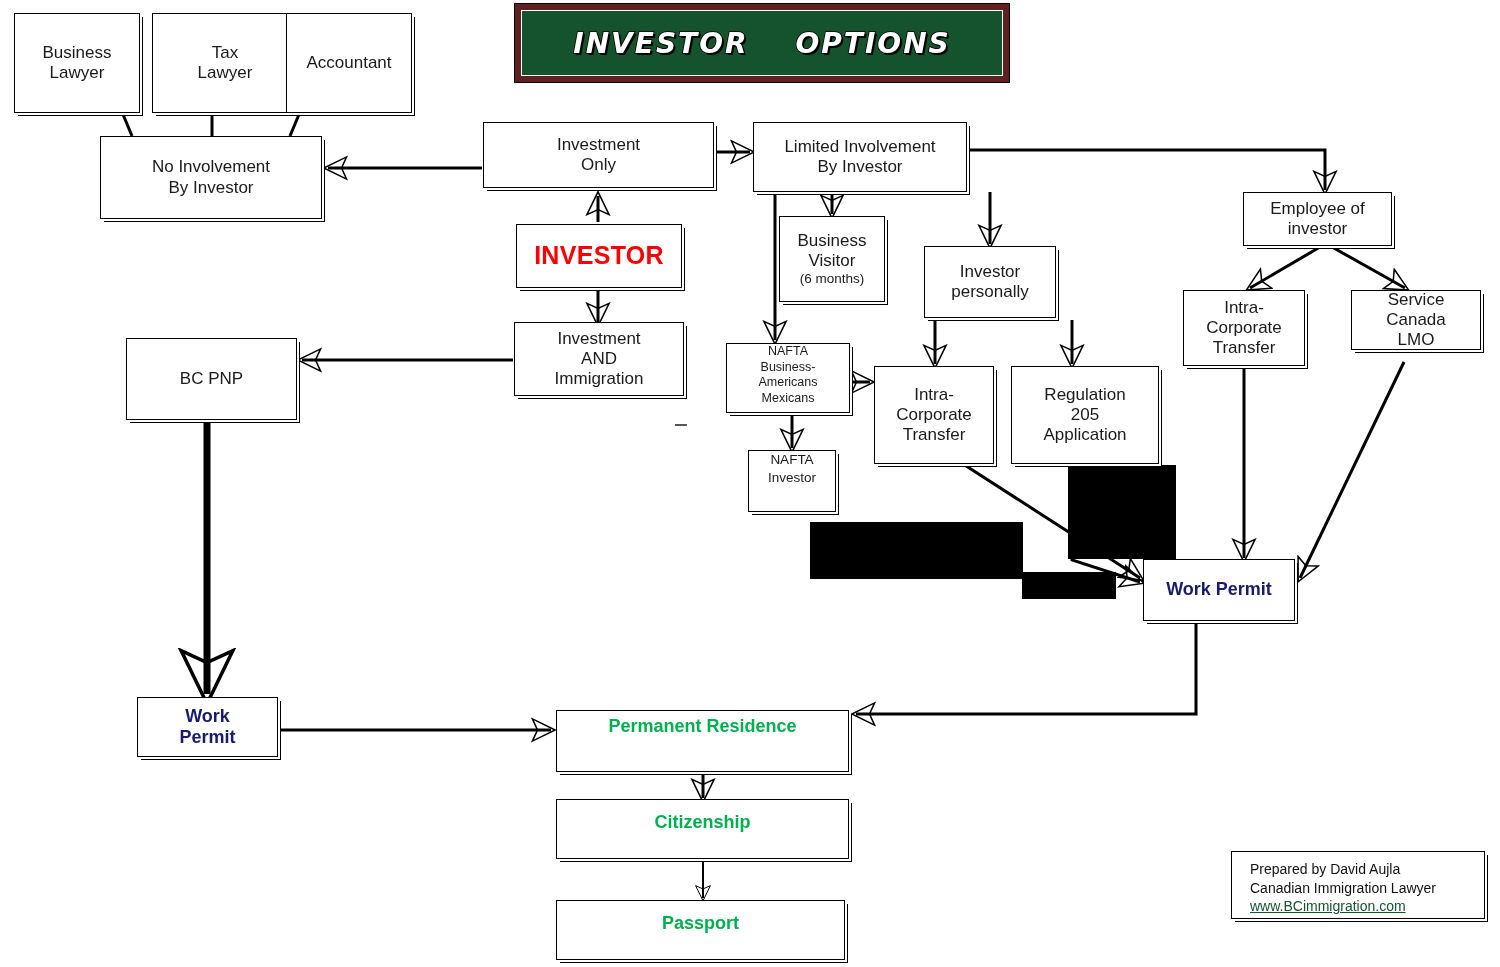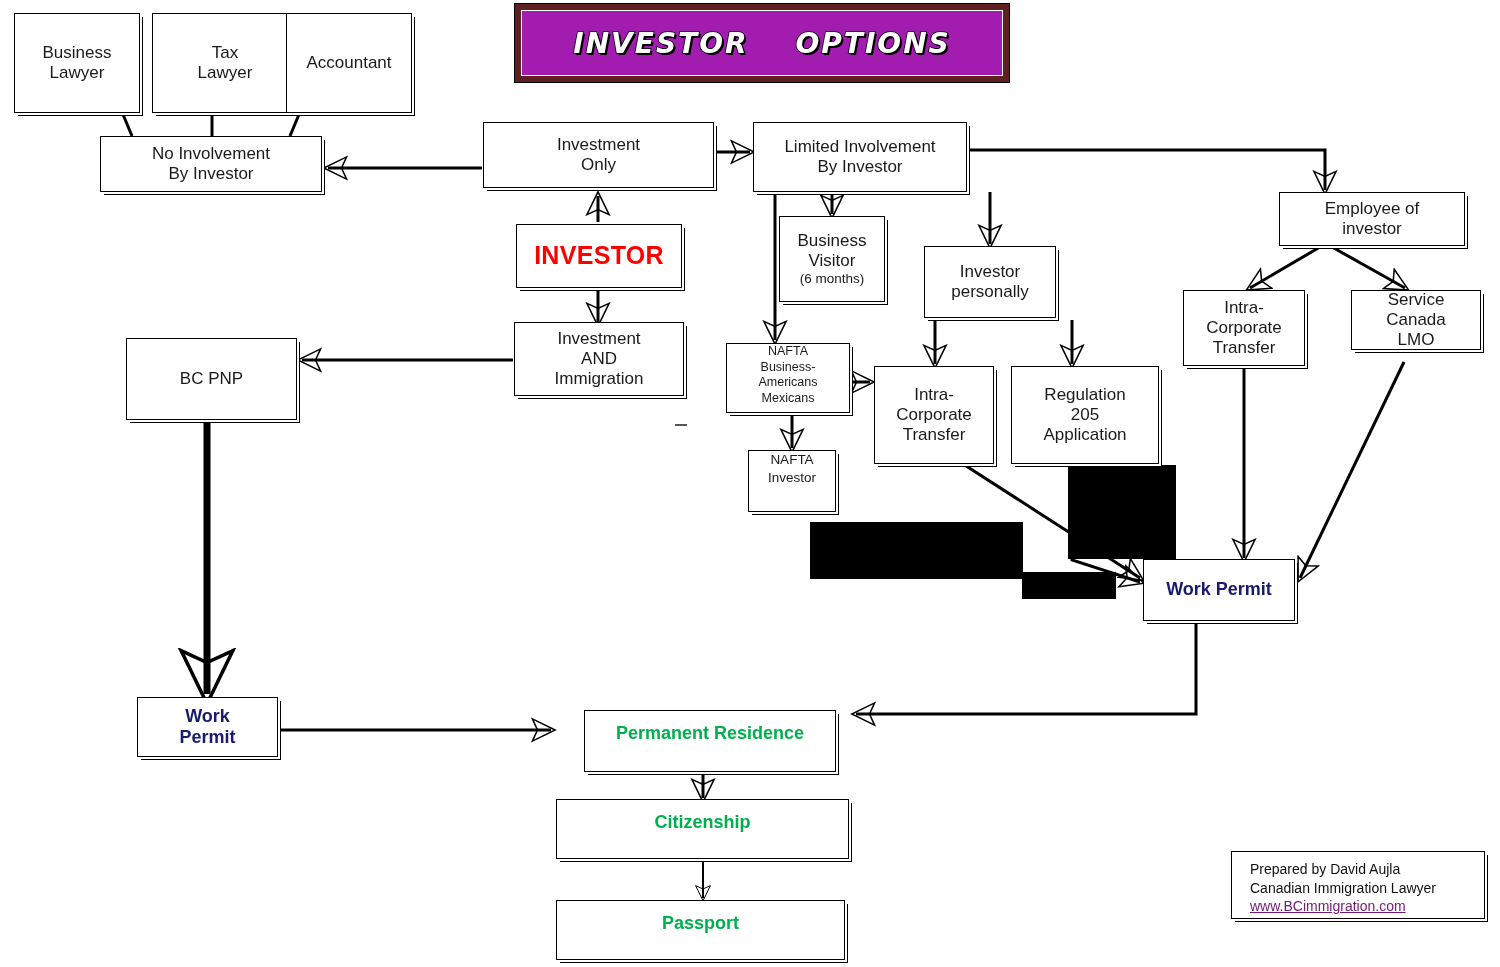--- a/index.html
+++ b/index.html
@@ -52,21 +52,21 @@
     left: 514px; top: 3px;
     width: 496px; height: 80px;
     box-sizing: border-box;
     background: #5e2020;
     border: 1px solid #000;
     padding: 6px;
   }
   #title-inner {
     width: 100%; height: 100%;
     box-sizing: border-box;
-    background: #a21caf;
+    background: #14532d;
     border: 1px solid #ffffff;
     outline: 1px solid #5e2020;
     display: flex; align-items: center; justify-content: center;
   }
   #title-text {
     font-family: "DejaVu Sans", sans-serif;
     font-weight: bold;
     font-style: italic;
     font-size: 28px;
     letter-spacing: 2px;
@@ -84,21 +84,21 @@
     width: 254px; height: 68px;
     box-sizing: border-box;
     background: #fff;
     border: 1.5px solid #000;
     box-shadow: 2.5px 2.5px 0 -0.5px #fff, 3.5px 3.5px 0 -0.5px #000;
     padding: 8px 0 0 18px;
     font-size: 14px;
     line-height: 1.33;
     color: #111;
   }
-  #credit-link { color: #701a75; text-decoration: underline; }
+  #credit-link { color: #14532d; text-decoration: underline; }
 
   
   .redact { position: absolute; background: #000000; }
 
   
   #wires { position: absolute; left: 0; top: 0; width: 1500px; height: 967px; }
   #wires path, #wires line, #wires polyline { fill: none; }
   .dash-artifact {
     position: absolute; left: 675px; top: 424px;
     width: 12px; height: 2px; background: #555;
@@ -190,21 +190,21 @@
 
   <div class="box" style="left:152px; top:13px; width:146px; height:100px;">
     <span class="ttl" style="white-space:pre-line;">Tax
 Lawyer</span>
   </div>
 
   <div class="box" style="left:286px; top:13px; width:126px; height:100px;">
     <span class="ttl" style="white-space:pre-line;">Accountant</span>
   </div>
 
-  <div class="box" style="left:100px; top:136px; width:222px; height:56px;">
+  <div class="box" style="left:100px; top:136px; width:222px; height:83px;">
     <span class="ttl" style="white-space:pre-line;">No Involvement
 By Investor</span>
   </div>
 
   <div class="box" style="left:483px; top:122px; width:231px; height:66px;">
     <span class="ttl" style="white-space:pre-line;">Investment
 Only</span>
   </div>
 
   <div class="box" style="left:753px; top:122px; width:214px; height:70px;">
@@ -220,21 +220,21 @@
     <span class="ttl" style="white-space:pre-line;">Business
 Visitor</span>
     <span class="ttl small">(6 months)</span>
   </div>
 
   <div class="box" style="left:924px; top:246px; width:132px; height:72px;">
     <span class="ttl" style="white-space:pre-line;">Investor
 personally</span>
   </div>
 
-  <div class="box" style="left:1243px; top:192px; width:186px; height:54px;margin-left:36px;">
+  <div class="box" style="left:1243px; top:192px; width:149px; height:54px;">
     <span class="ttl" style="white-space:pre-line;">Employee of
 investor</span>
   </div>
 
   <div class="box" style="left:514px; top:322px; width:170px; height:74px;">
     <span class="ttl" style="white-space:pre-line;">Investment
 AND
 Immigration</span>
   </div>
 
@@ -280,21 +280,21 @@
 
   <div class="box" style="left:1143px; top:559px; width:152px; height:62px;">
     <span class="ttl navy">Work Permit</span>
   </div>
 
   <div class="box" style="left:137px; top:697px; width:141px; height:60px;">
     <span class="ttl navy" style="white-space:pre-line;">Work
 Permit</span>
   </div>
 
-  <div class="box top-aligned" style="left:556px; top:710px; width:252px; height:62px; padding-top:12px;margin-left:28px;">
+  <div class="box top-aligned" style="left:556px; top:710px; width:293px; height:62px; padding-top:5px;">
     <span class="ttl green">Permanent Residence</span>
   </div>
 
   <div class="box top-aligned" style="left:556px; top:799px; width:293px; height:60px; padding-top:12px;">
     <span class="ttl green">Citizenship</span>
   </div>
 
   <div class="box top-aligned" style="left:556px; top:900px; width:289px; height:60px; padding-top:12px;">
     <span class="ttl green">Passport</span>
   </div>

